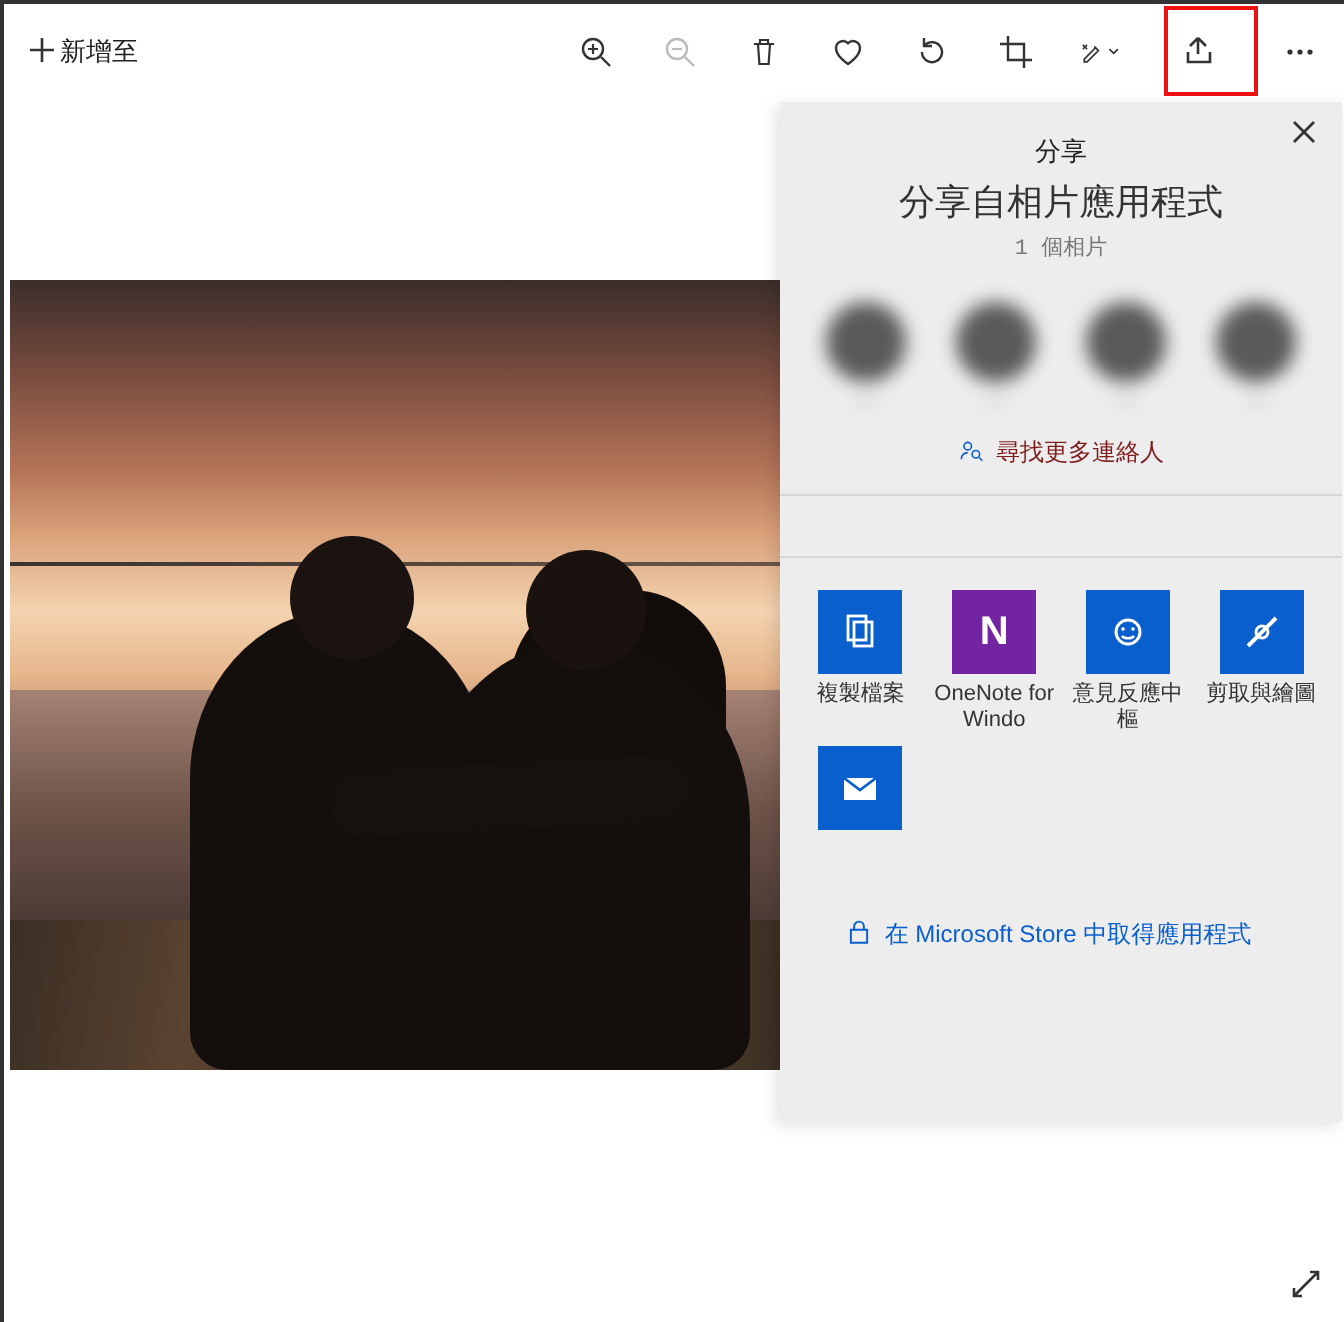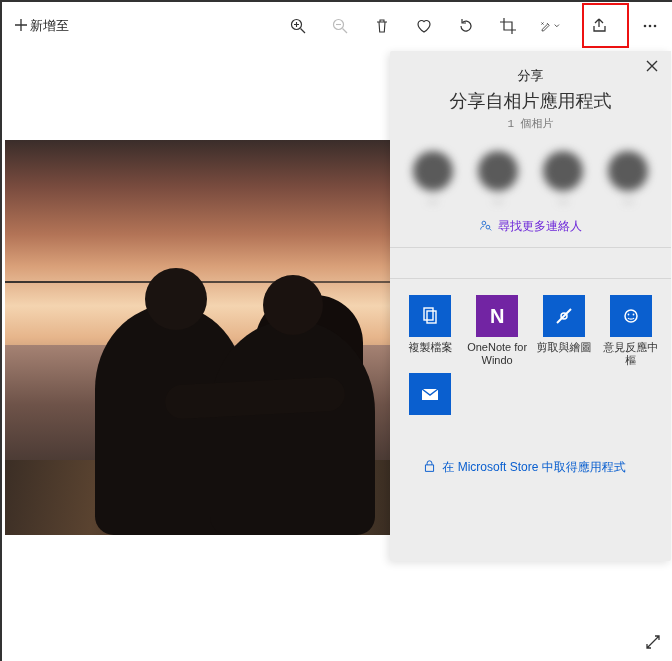--- a/index.html
+++ b/index.html
@@ -155,21 +155,21 @@
     width: 58px; text-align: center;
   }
   .contact .dot {
     width: 40px; height: 40px; border-radius: 50%;
     background: #5a5a5a; margin: 0 auto 4px auto;
   }
   .contact .nm { font-size: 10px; color:#666; line-height:11px;}
 
   .find-more {
     text-align: center;
-    color: #6d28d9;
+    color: #7f1d1d;
     font-size: 12px;
     padding: 8px 0 12px 0;
     display: flex; align-items: center; justify-content: center; gap: 6px;
     cursor: pointer;
   }
   .hr { height:1px; background:#d6d6d6; margin: 0 0 8px 0;}
 
   .device-section {
     padding: 6px 12px 6px 12px;
   }
@@ -382,36 +382,36 @@
     </div>
     <div class="app">
       <div class="tile purple">
           <span>N</span>
         </div>
       <div class="lbl">OneNote for Windo</div>
     </div>
     <div class="app">
       <div class="tile blue">
         <svg width="22" height="22" viewBox="0 0 22 22">
-            <path d="M4 18 L18 4" stroke="#fff" stroke-width="2"></path>
-            <circle cx="11" cy="11" r="3" stroke="#fff" fill="none" stroke-width="1.5"></circle>
-          </svg>
-      </div>
-      <div class="lbl">剪取與繪圖</div>
-    </div>
-    <div class="app">
-      <div class="tile blue">
-        <svg width="22" height="22" viewBox="0 0 22 22">
             <circle cx="11" cy="11" r="6" stroke="#fff" fill="none" stroke-width="1.5"></circle>
             <circle cx="8.5" cy="9.5" r="0.9" fill="#fff"></circle>
             <circle cx="13.5" cy="9.5" r="0.9" fill="#fff"></circle>
             <path d="M8 13c1 1.5 5 1.5 6 0" stroke="#fff" fill="none" stroke-width="1.3"></path>
           </svg>
       </div>
       <div class="lbl">意見反應中樞</div>
+    </div>
+    <div class="app">
+      <div class="tile blue">
+        <svg width="22" height="22" viewBox="0 0 22 22">
+            <path d="M4 18 L18 4" stroke="#fff" stroke-width="2"></path>
+            <circle cx="11" cy="11" r="3" stroke="#fff" fill="none" stroke-width="1.5"></circle>
+          </svg>
+      </div>
+      <div class="lbl">剪取與繪圖</div>
     </div>
   </div>
 
   <div class="apps-row2">
     <div class="app" style="width:60px;">
       <div class="tile blue">
         <svg width="22" height="22" viewBox="0 0 22 22">
             <rect x="3" y="6" width="16" height="11" fill="#fff"></rect>
             <path d="M3 6l8 6 8-6" stroke="#0a5fcf" fill="none" stroke-width="1.4"></path>
           </svg>

